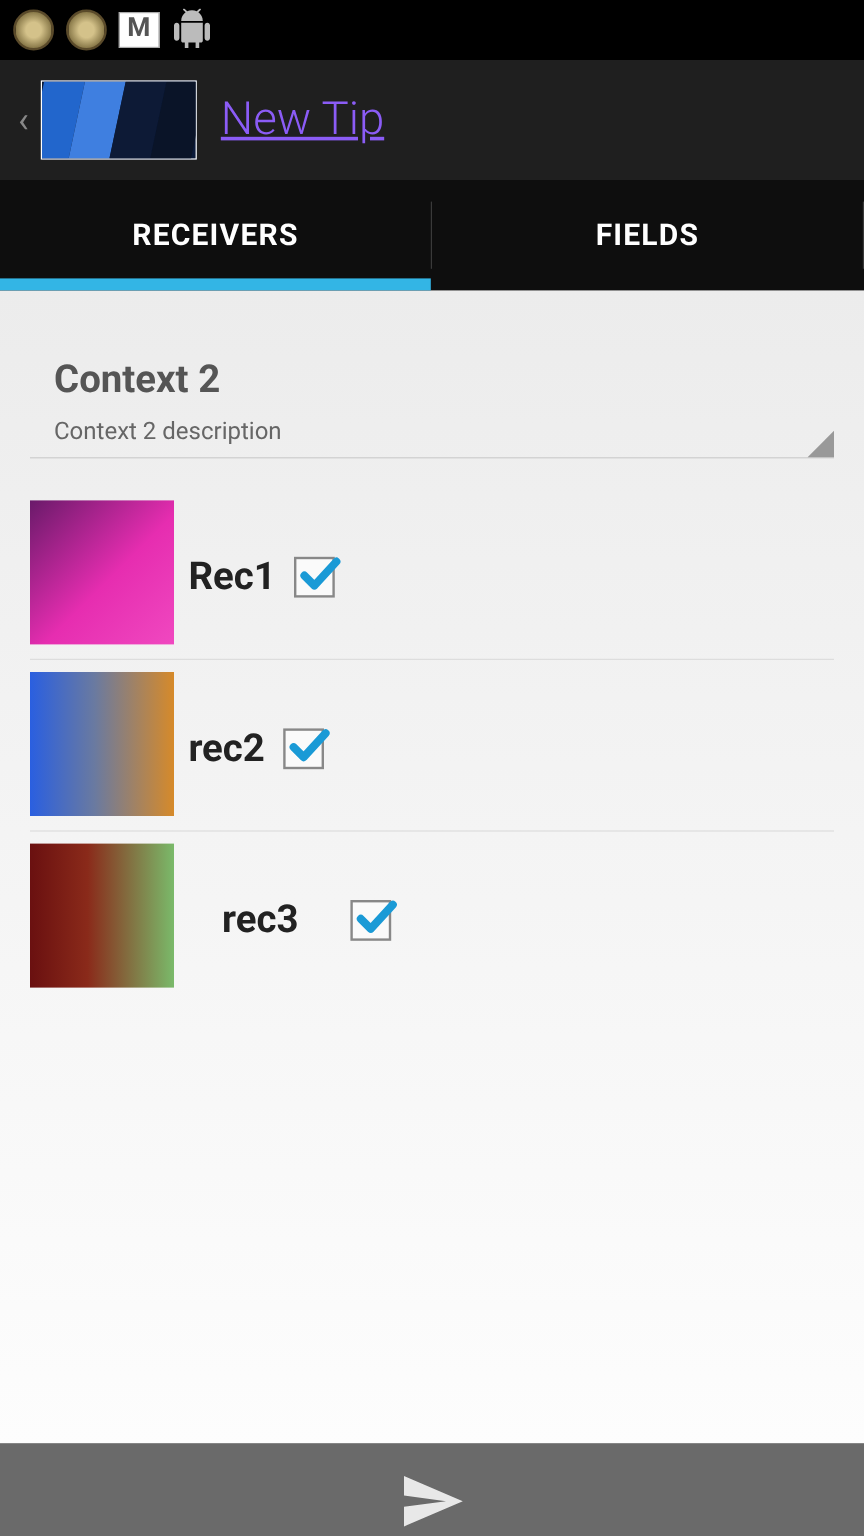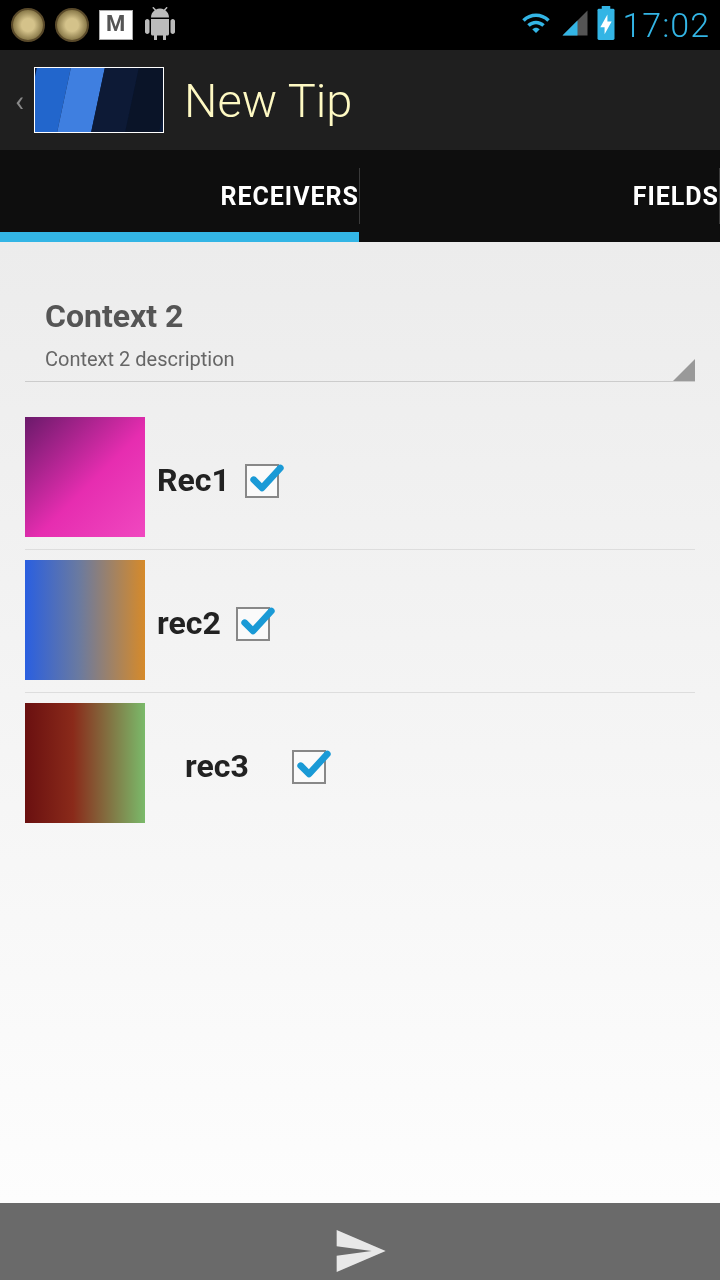--- a/index.html
+++ b/index.html
@@ -34,28 +34,28 @@
     align-items: center;
     padding: 0 10px;
   }
   .back-caret { color:#888; font-size:30px; padding:0 5px; }
   .app-logo { width: 130px; height: 66px; margin-left:5px; background:#0a1a3a; border:1px solid #fff; position:relative; overflow:hidden;}
   .app-logo .stripe { position:absolute; top:0; height:100%; width:34px; transform:skewX(-12deg);}
   .app-logo .s1{ left:-5px; background:#2266cc;}
   .app-logo .s2{ left:29px; background:#3f7fe0;}
   .app-logo .s3{ left:63px; background:#0d1a36;}
   .app-logo .s4{ left:97px; background:#0a1428;}
-  .page-title { color:#fef9c3; font-size:47px; font-weight:300; margin-left:20px;}
+  .page-title { color:#8b5cf6; font-size:38px; font-weight:300; margin-left:20px;text-decoration:underline;}
   .tab-bar {
     height: 92px;
     background: #0e0e0e;
     display: flex;
   }
   .tab {
-    flex:1; display:flex; align-items:center; justify-content:flex-end;
+    flex:1; display:flex; align-items:center; justify-content:center;
     color:#fff; font-size:25px; font-weight:bold; letter-spacing:1px;
     position:relative;
   }
   .tab.active::after{
     content:""; position:absolute; left:0; right:0; bottom:0; height:10px; background:#33b5e5;
   }
   .tab-divider{ width:1px; background:#3a3a3a; margin:18px 0;}
   .content {
     background: linear-gradient(#ececec, #fdfdfd);
     height: 961px;
@@ -97,41 +97,20 @@
       </div>
     <div class="status-icon">
         <div class="gmail-icon"></div>
       </div>
     <div class="status-icon">
       <svg viewBox="0 0 24 24" fill="#bbb">
           <path d="M6 18c0 .55.45 1 1 1h1v3h2v-3h4v3h2v-3h1c.55 0 1-.45 1-1V8H6v10zM3.5 8C2.67 8 2 8.67 2 9.5v7c0 .83.67 1.5 1.5 1.5S5 17.33 5 16.5v-7C5 8.67 4.33 8 3.5 8zm17 0c-.83 0-1.5.67-1.5 1.5v7c0 .83.67 1.5 1.5 1.5s1.5-.67 1.5-1.5v-7c0-.83-.67-1.5-1.5-1.5zM15.53 2.16l1.3-1.3c.2-.2.2-.51 0-.71-.2-.2-.51-.2-.71 0l-1.48 1.48C13.85 1.23 12.95 1 12 1c-.96 0-1.86.23-2.66.63L7.85.15c-.2-.2-.51-.2-.71 0-.2.2-.2.51 0 .71l1.31 1.31C6.97 3.26 6 5.01 6 7h12c0-1.99-.97-3.75-2.47-4.84z"></path>
         </svg>
     </div>
   </div>
-  <div class="status-right">
-    <span>
-      <svg width="36" height="30" viewBox="0 0 24 24" fill="#33b5e5">
-          <path d="M1 9l2 2c4.97-4.97 13.03-4.97 18 0l2-2C16.93 2.93 7.08 2.93 1 9zm8 8l3 3 3-3c-1.65-1.66-4.34-1.66-6 0zm-4-4l2 2c2.76-2.76 7.24-2.76 10 0l2-2C15.14 9.14 8.87 9.14 5 13z"></path>
-        </svg>
-    </span>
-    <span>
-      <svg width="30" height="30" viewBox="0 0 24 24">
-          <path d="M2 22h20V2L2 22z" fill="#555"></path>
-          <path d="M2 22h12V10L2 22z" fill="#33b5e5"></path>
-        </svg>
-    </span>
-    <span>
-      <svg width="20" height="34" viewBox="0 0 12 24" fill="#33b5e5">
-          <rect x="0" y="2" width="12" height="22" rx="1"></rect>
-          <rect x="3" y="0" width="6" height="3"></rect>
-          <path d="M7 6l-5 9h3v5l5-9H7z" fill="#fff"></path>
-        </svg>
-    </span>
-    <span class="clock">17:02</span>
-  </div>
 </div>
 
 <div class="action-bar">
   <span class="back-caret">‹</span>
   <div class="app-logo">
     <div class="stripe s1"></div>
       <div class="stripe s2"></div>
       <div class="stripe s3"></div>
       <div class="stripe s4"></div>
   </div>

